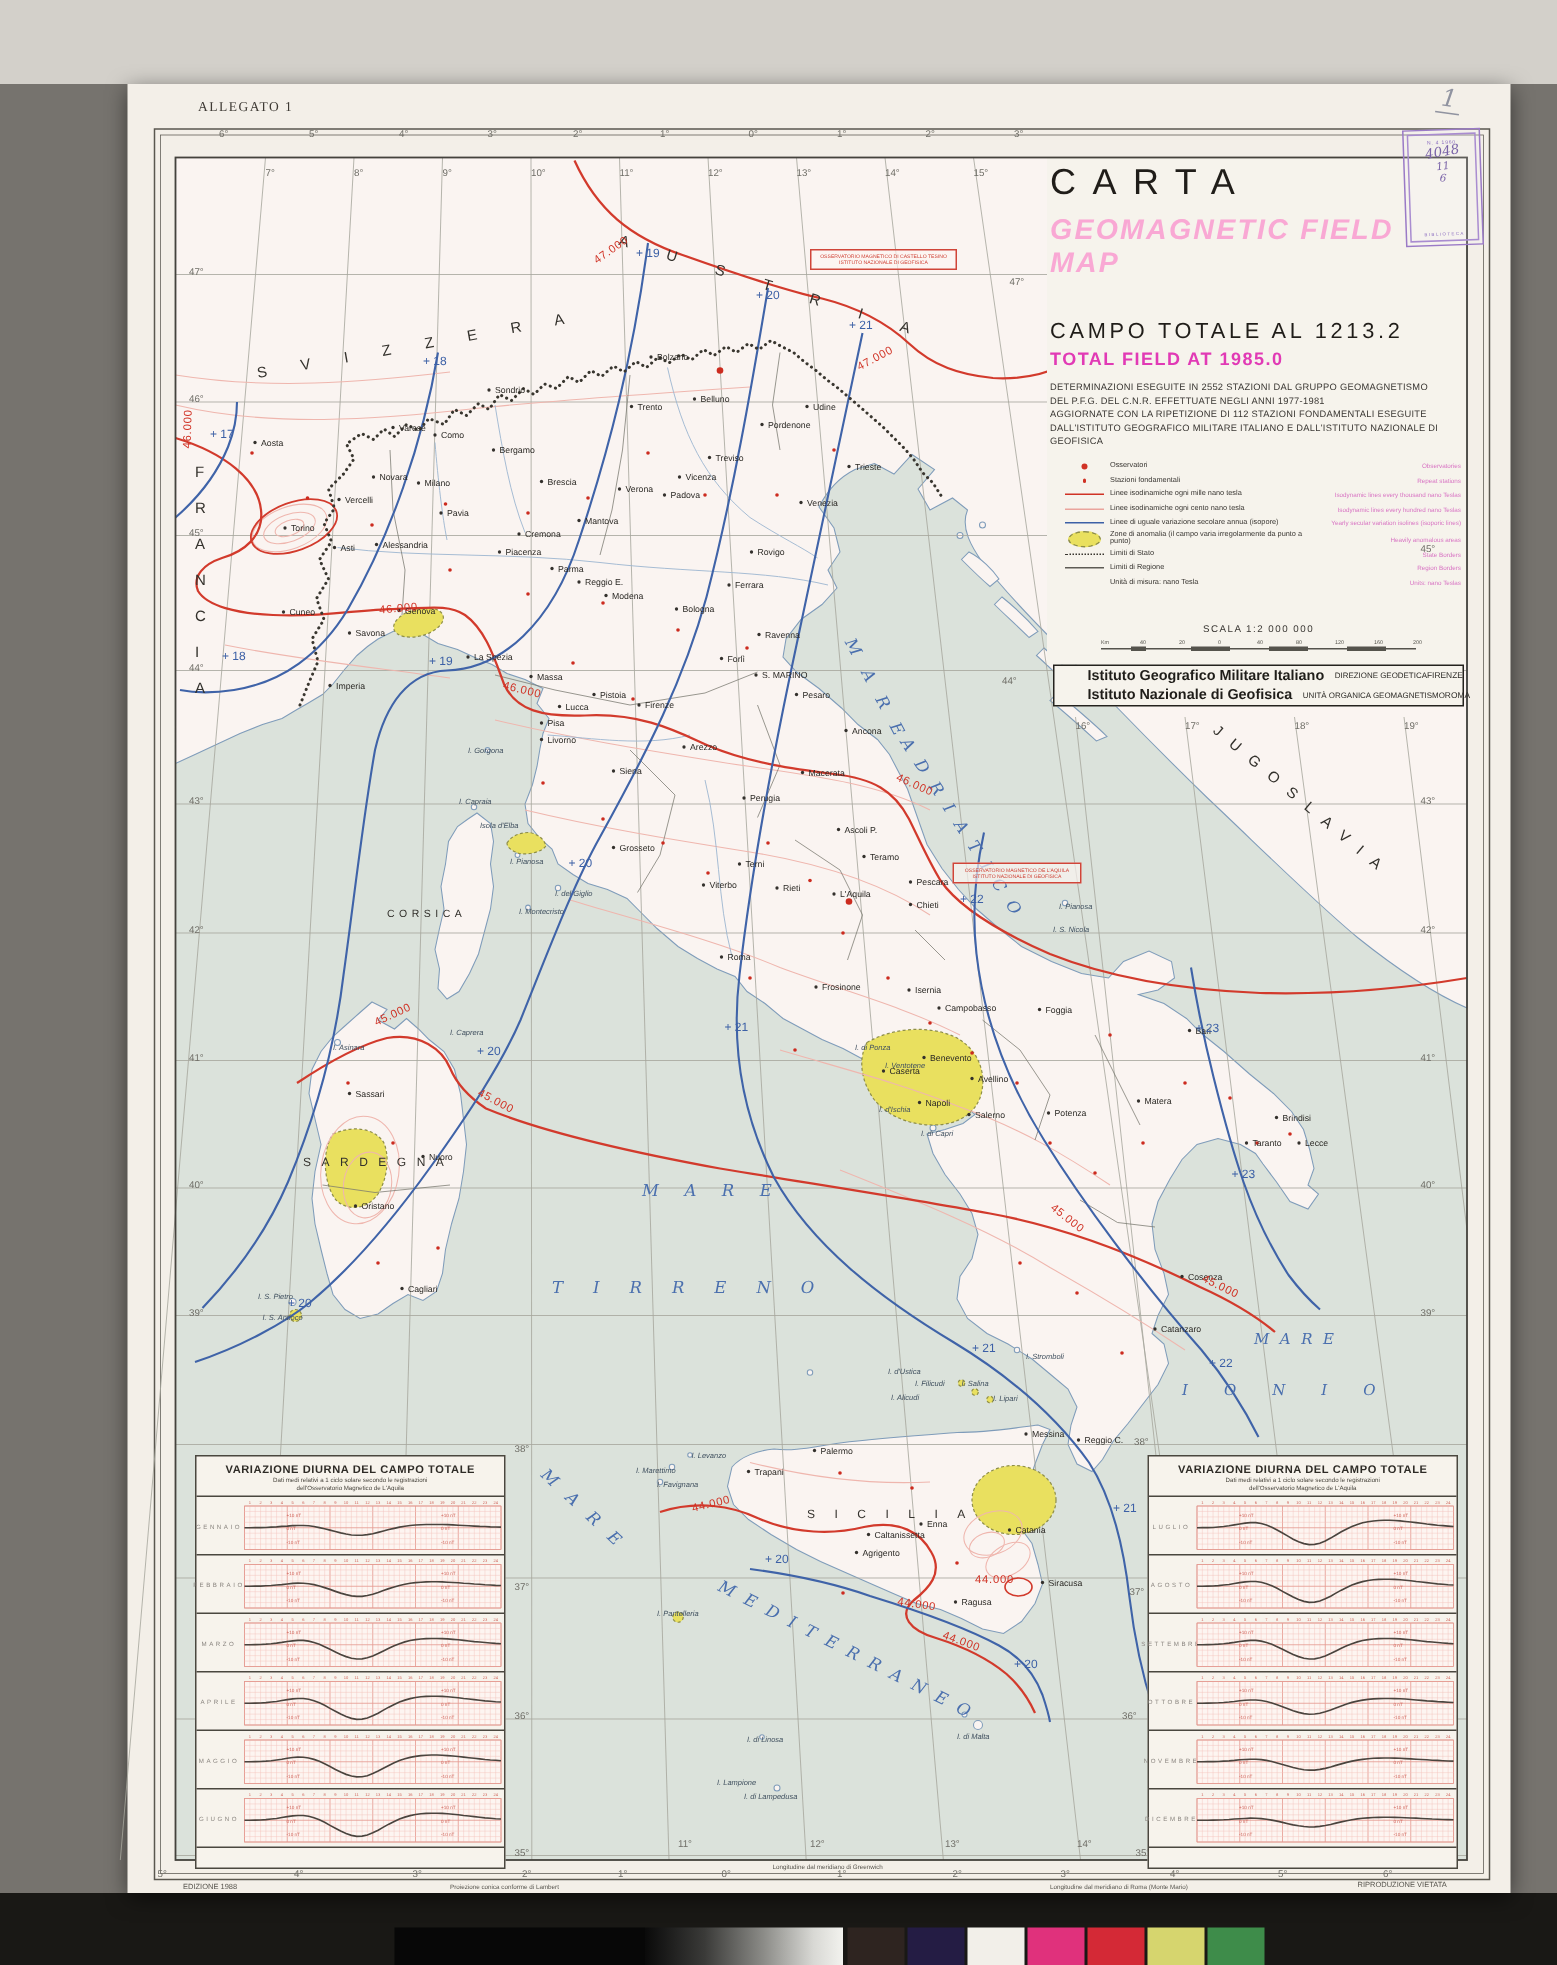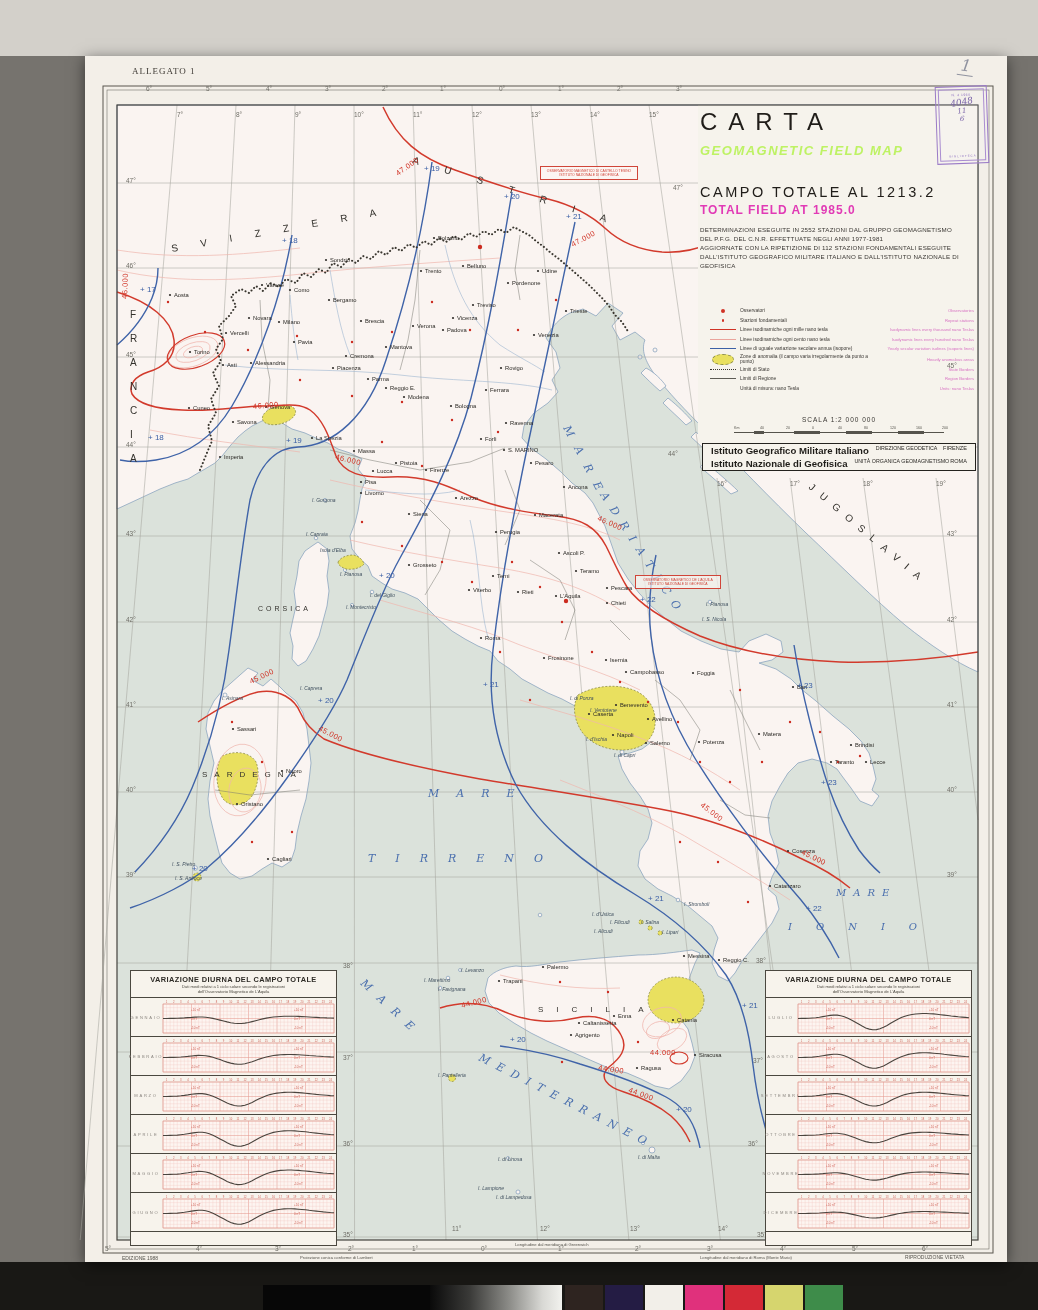--- a/index.html
+++ b/index.html
@@ -23,21 +23,21 @@
   .city-t{font-size:5.8px;fill:#2b2925;}
   .isl-t{font-size:5px;font-style:italic;fill:#40505f;}
   .sea-t{font-family:"DejaVu Serif",serif;font-style:italic;fill:#4a6fae;}
   .cty-t{fill:#33312c;}
   .red-t{font-size:7.5px;fill:#d03225;letter-spacing:.5px;}
   .blu-t{font-size:8px;fill:#3c60a6;}
   
   #titleblock{left:700px;top:108px;width:278px;text-align:left;color:#201d19;}
   .t-carta{font-size:24px;letter-spacing:11px;font-weight:500;}
   .t-magnetica{font-size:22px;letter-spacing:2.5px;font-weight:500;margin-top:3px;white-space:nowrap;}
-  .t-geo{font-size:13px;font-style:italic;font-weight:bold;color:#bef264;letter-spacing:1.5px;margin-top:7px;}
+  .t-geo{font-size:19px;font-style:italic;font-weight:bold;color:#f9a8d4;letter-spacing:1.5px;margin-top:7px;}
   .t-campo{font-size:14.5px;letter-spacing:2.5px;margin-top:26px;}
   .t-total{font-size:12px;font-weight:bold;color:#e13ab5;letter-spacing:1px;margin-top:3px;}
   .t-det{font-size:6.2px;line-height:9px;color:#3a3733;margin-top:8px;letter-spacing:.2px;}
   
   #legend{left:706px;top:306px;width:268px;}
   .lg-row{display:flex;align-items:center;min-height:9.5px;}
   .lg-sym{width:34px;flex:0 0 34px;display:flex;justify-content:center;align-items:center;}
   .lg-it{flex:1;font-size:4.9px;color:#3a3733;line-height:5.4px;}
   .lg-en{width:104px;flex:0 0 104px;text-align:right;font-size:4.2px;color:#d873c3;line-height:5px;}
   .sym-dot-lg{width:4px;height:4px;border-radius:50%;background:#d03225;}
@@ -49,21 +49,21 @@
   .sym-dots{width:26px;height:0;border-top:1.6px dotted #39362f;}
   .sym-line-thin{width:26px;height:0;border-top:.7px solid #5d5b54;}
   #scala{left:700px;top:416px;width:278px;text-align:center;font-size:6.5px;
          letter-spacing:1px;color:#3a3733;}
   #scalebar{left:734px;top:427px;width:210px;height:10px;}
   .sb-num{position:absolute;top:-1px;font-size:3.6px;color:#55534c;}
   .sb-line{position:absolute;top:5px;left:0;width:210px;border-top:.8px solid #55534c;}
   .sb-seg{position:absolute;top:3.5px;height:3px;background:#55534c;}
   
   #instbox{left:702px;top:443px;width:272px;border:1.3px solid #24221e;background:#f6f3ec;}
-  .inst-row{display:flex;align-items:flex-start;padding:1px 8px;}
+  .inst-row{display:flex;align-items:center;padding:1px 22px;}
   .inst-name{font-size:9.6px;font-weight:bold;color:#1f1d19;white-space:nowrap;}
   .inst-dept{font-size:5.3px;color:#2c2a26;margin-left:7px;white-space:nowrap;}
   .inst-city{font-size:5.6px;color:#2c2a26;margin-left:auto;}
   
   .obsbox{border:.8px solid #d04539;color:#d04539;text-align:center;font-size:3.4px;
           line-height:4.6px;padding:1.5px 2px;background:rgba(253,246,243,.65);}
   
   .diurnal{width:207px;height:276px;border:1px solid #4a473f;background:#f7f3ec;
            box-sizing:border-box;}
   .d-title{text-align:center;font-size:7.4px;font-weight:bold;letter-spacing:.4px;

